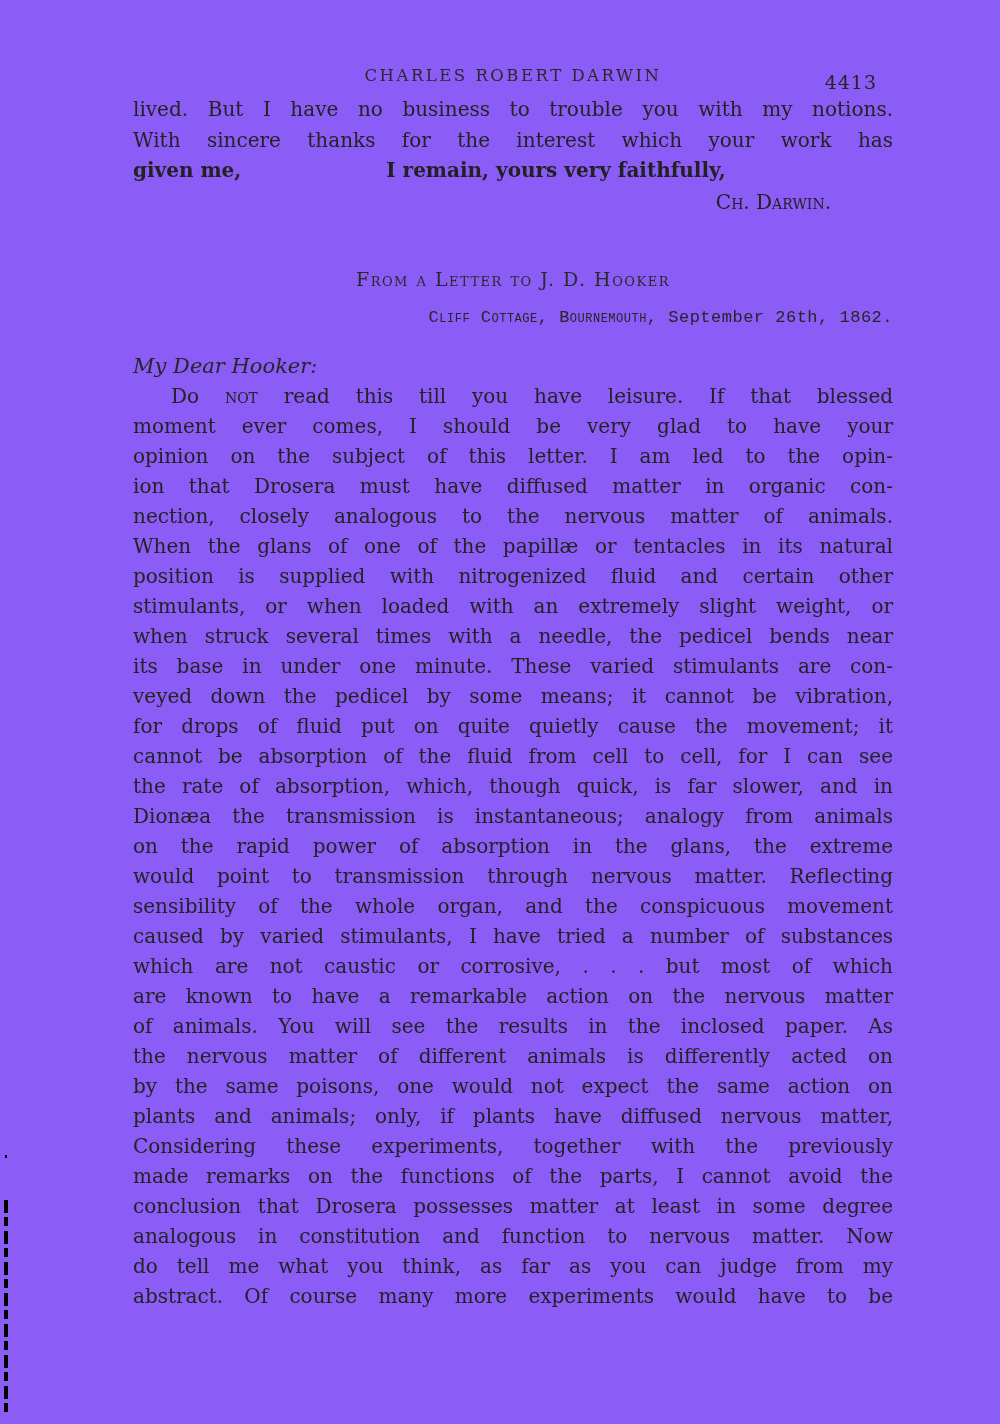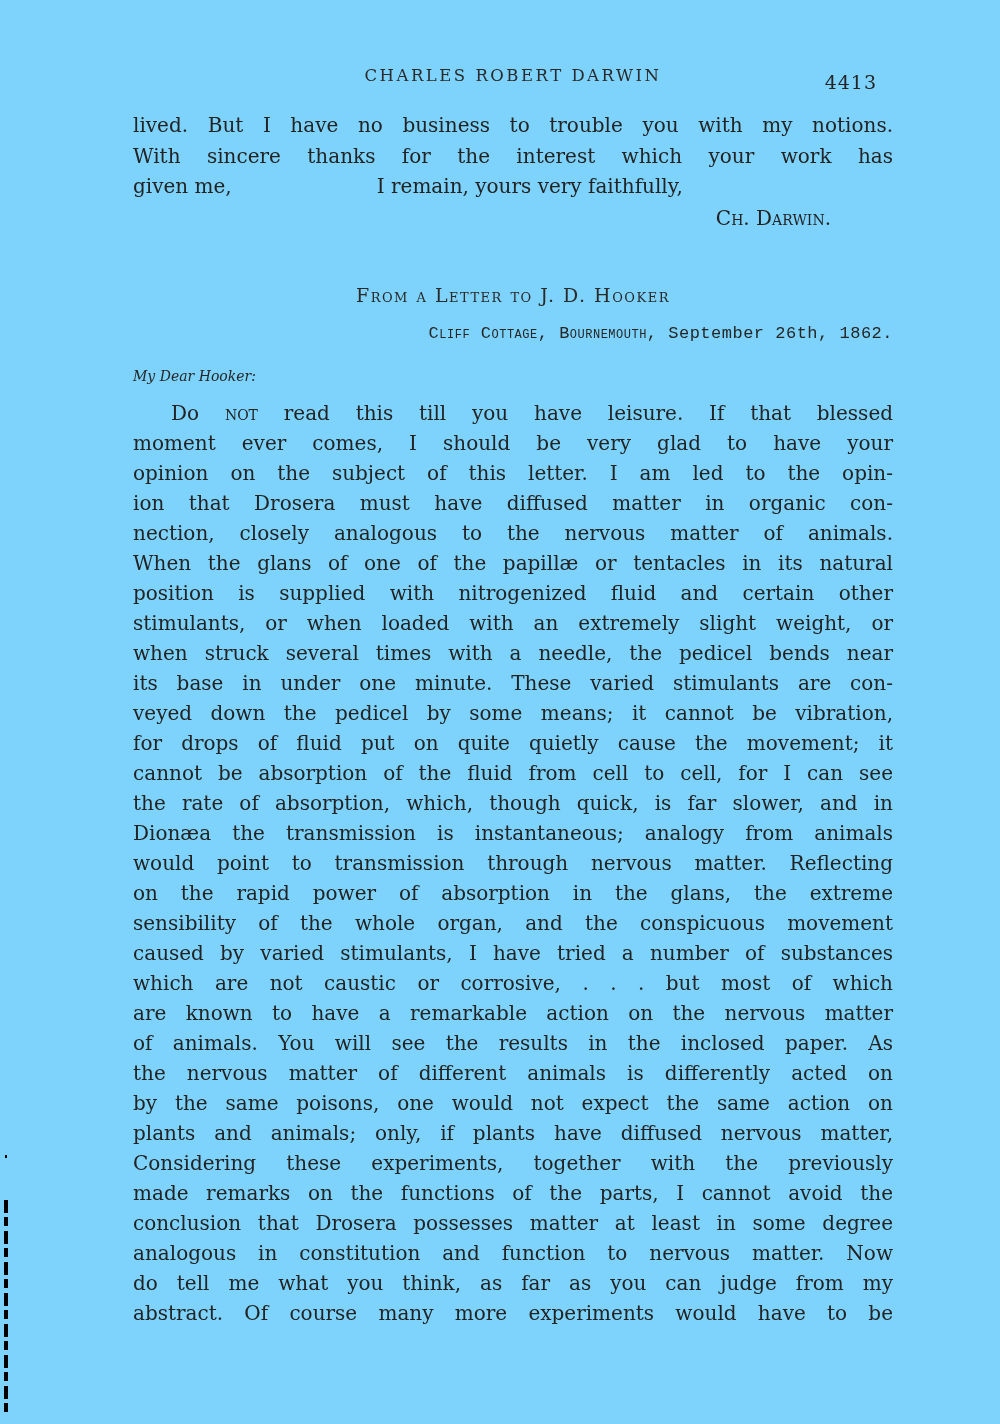--- a/index.html
+++ b/index.html
@@ -1,21 +1,21 @@
 <!DOCTYPE html>
 <html><head>
 <meta charset="utf-8">
 <style>
   * { margin: 0; padding: 0; box-sizing: border-box; }
   html, body { background: #e8e8e8; }
   .page {
     position: relative;
     width: 1000px;
     height: 1424px;
-    background: #7dd3fc;
+    background: #8b5cf6;
     margin: 0 auto;
     overflow: hidden;
     font-family: "DejaVu Serif", serif;
     color: #222222;
   }
   .content {
     position: absolute;
     left: 133px;
     top: 66px;
     width: 760px;
@@ -42,24 +42,25 @@
   
   .jline {
     text-align: justify;
     text-align-last: justify;
     font-size: 20px;
     line-height: 30.5px;
     white-space: nowrap;
     color: #232323;
   }
   .body .jline { line-height: 30px; }
-  .para1 { margin-top: 16px; }
+  .para1 { }
   .closing-line {
     font-size: 20px;
     line-height: 30.5px;
+    font-weight: bold;
   }
   .closing-right { margin-left: 145px; }
   .signature {
     font-size: 20px;
     line-height: 32px;
     text-align: right;
     padding-right: 62px;
   }
   .sc { font-variant: small-caps; }
   .letter-heading {
@@ -74,27 +75,27 @@
     margin-top: 12px;
     text-align: right;
     padding-left: 55px;
     font-size: 17px;
     letter-spacing: 0.5px;
     line-height: 28px;
     color: #262626;
     font-family: Liberation Mono, monospace;
   }
   .salutation {
-    margin-top: 13px;
+    margin-top: 19px;
     font-style: italic;
-    font-size: 14px;
+    font-size: 21px;
     line-height: 30px;
     color: #262626;
   }
-  .body { margin-top: 7px; }
+  .body { }
   .first-line { padding-left: 38px; }
   
   .scan-artifact {
     position: absolute;
     left: 4px;
     top: 1200px;
     width: 4px;
     height: 212px;
     background: repeating-linear-gradient(
       180deg,
@@ -160,22 +161,22 @@
           <div class="jline">When the glans of one of the papillæ or tentacles in its natural</div>
           <div class="jline">position is supplied with nitrogenized fluid and certain other</div>
           <div class="jline">stimulants, or when loaded with an extremely slight weight, or</div>
           <div class="jline">when struck several times with a needle, the pedicel bends near</div>
           <div class="jline">its base in under one minute.  These varied stimulants are con-</div>
           <div class="jline">veyed down the pedicel by some means; it cannot be vibration,</div>
           <div class="jline">for drops of fluid put on quite quietly cause the movement; it</div>
           <div class="jline">cannot be absorption of the fluid from cell to cell, for I can see</div>
           <div class="jline">the rate of absorption, which, though quick, is far slower, and in</div>
           <div class="jline">Dionæa the transmission is instantaneous; analogy from animals</div>
+          <div class="jline">on the rapid power of absorption in the glans, the extreme</div>
           <div class="jline">would point to transmission through nervous matter.  Reflecting</div>
-          <div class="jline">on the rapid power of absorption in the glans, the extreme</div>
           <div class="jline">sensibility of the whole organ, and the conspicuous movement</div>
           <div class="jline">caused by varied stimulants, I have tried a number of substances</div>
           <div class="jline">which are not caustic or corrosive,  .  .  .  but most of which</div>
           <div class="jline">are known to have a remarkable action on the nervous matter</div>
           <div class="jline">of animals.  You will see the results in the inclosed paper.  As</div>
           <div class="jline">the nervous matter of different animals is differently acted on</div>
           <div class="jline">by the same poisons, one would not expect the same action on</div>
           <div class="jline">plants and animals; only, if plants have diffused nervous matter,</div>
           <div class="jline">Considering these experiments, together with the previously</div>
           <div class="jline">made remarks on the functions of the parts, I cannot avoid the</div>

